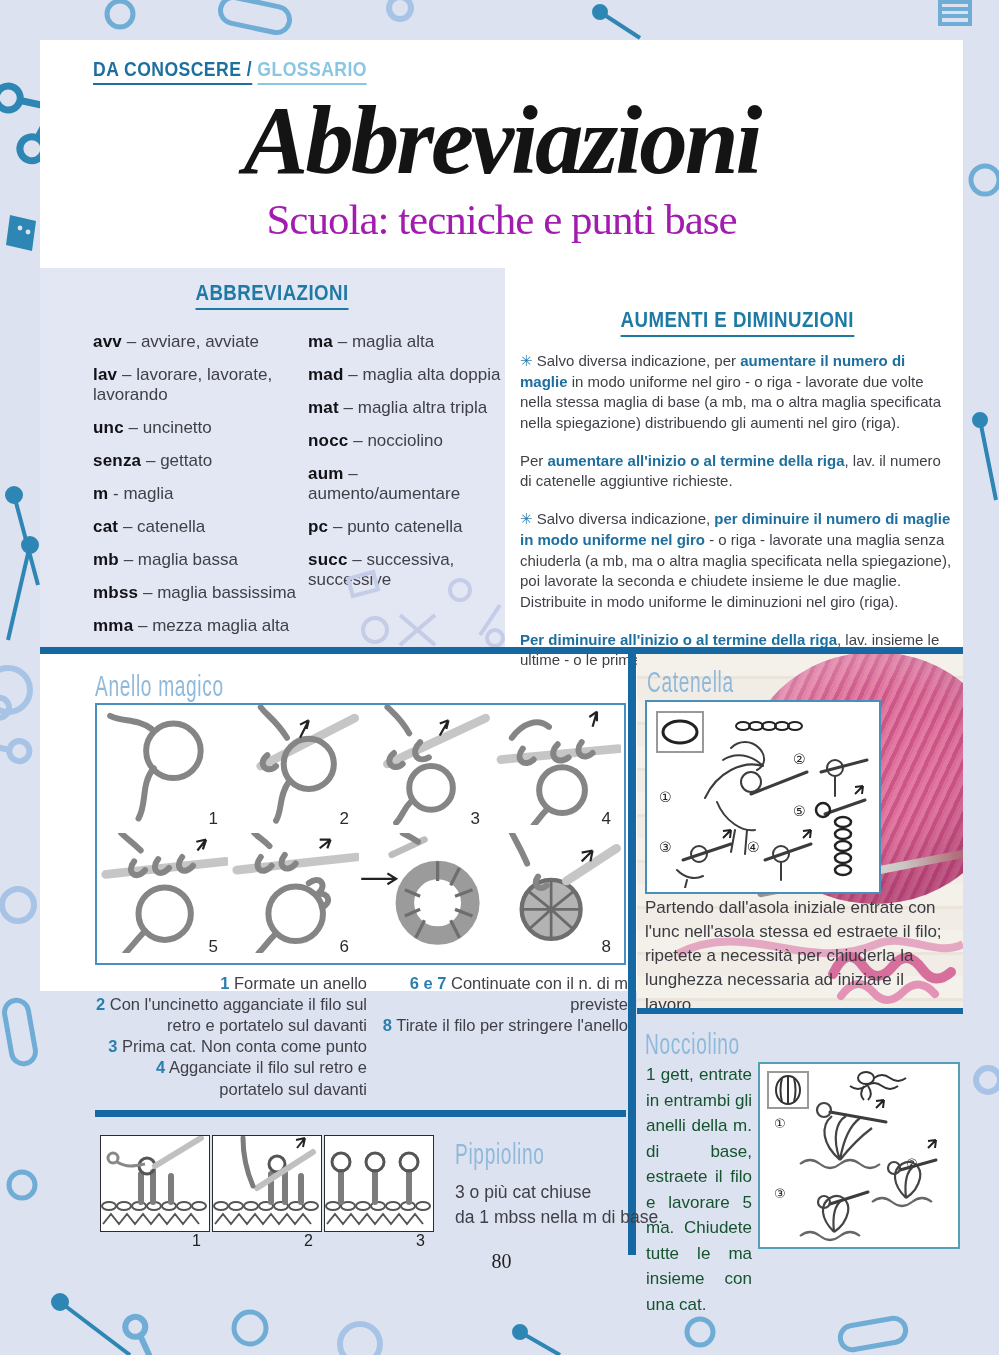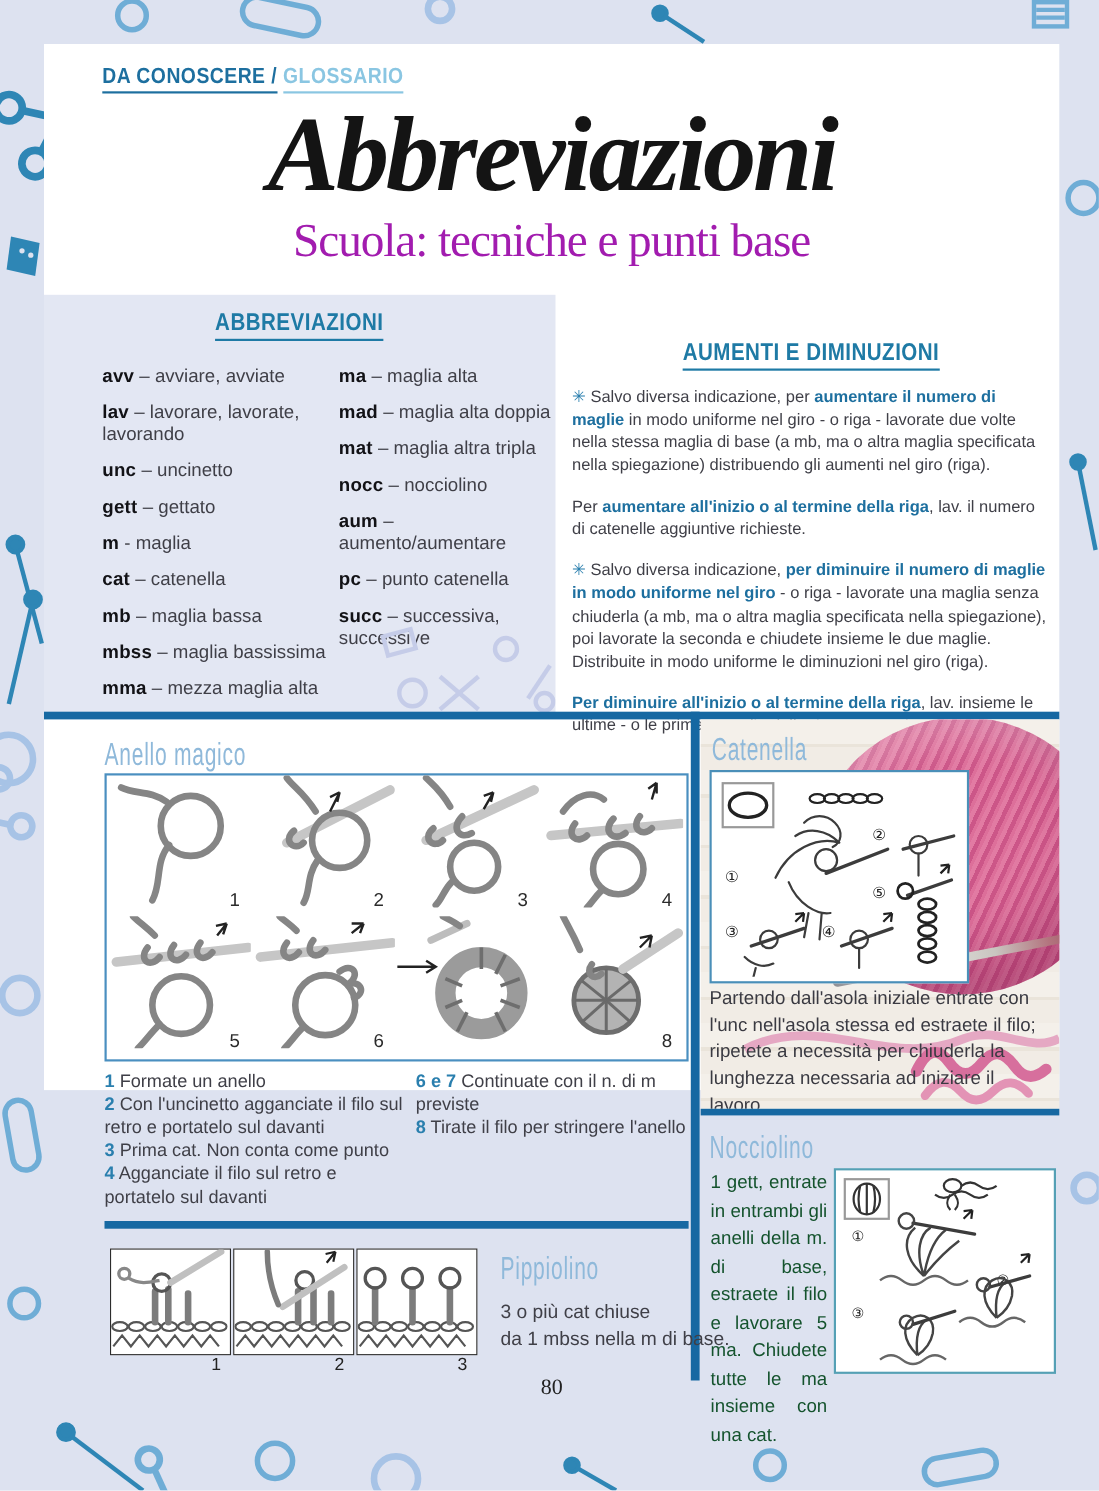--- a/index.html
+++ b/index.html
@@ -34,21 +34,21 @@
   .aum-p .ast{color:#2a7fae;}
   
   .hbar{position:absolute;background:#1668a2;}
   .vbar{position:absolute;background:#1668a2;}
   
   .pale-head{font-size:29px;color:#8fb9da;transform:scaleX(.66);transform-origin:left;white-space:nowrap;letter-spacing:1px;}
   
   .anello-box{position:absolute;left:55px;top:663px;width:527px;height:258px;background:#fff;border:2px solid #4a8fc0;}
   .cell{position:absolute;width:131px;height:128px;}
   .cell .num{position:absolute;right:10px;bottom:4px;font-size:17px;color:#2b2b2b;}
-  .instr-col{position:absolute;top:933px;}
+  .instr-col{position:absolute;top:933px;text-align:right;}
   .instr-col.l{left:55px;width:272px;}
   .instr-col.r{left:338px;width:250px;}
   .instr{margin:0;font-size:16.5px;line-height:1.28;color:#3f3f47;}
   .instr b{color:#2a7fae;}
   
   .pip-box{position:absolute;top:1095px;width:108px;height:95px;border:1px solid #2c2c2c;background:#fff;}
   .pip-num{position:absolute;top:1192px;font-size:16px;color:#222;}
   .pip-text{position:absolute;left:415px;top:1140px;font-size:17.5px;line-height:1.45;color:#3f3f47;}
   
   .photo{position:absolute;left:597px;top:614px;width:326px;height:354px;overflow:hidden;background:repeating-linear-gradient(180deg,#f4f0ea 0 22px,#eae4da 22px 25px,#f1ece5 25px 46px);}
@@ -151,21 +151,21 @@
     <div class="title">Abbreviazioni</div>
     <div class="subtitle">Scuola: tecniche e punti base</div>
 
     <div class="abbr-panel">
       <div class="abbr-head-wrap"><span class="sec-head">ABBREVIAZIONI</span></div>
       <div class="abbr-col c1">
 
       <p class="abbr-item"><b>avv</b> <span>– avviare, avviate</span></p>
           <p class="abbr-item"><b>lav</b> <span>– lavorare, lavorate, lavorando</span></p>
           <p class="abbr-item"><b>unc</b> <span>– uncinetto</span></p>
-          <p class="abbr-item"><b>gett</b> <span>– gettato</span></p>
+          <p class="abbr-item"><b>senza</b> <span>– gettato</span></p>
           <p class="abbr-item"><b>m</b> <span>- maglia</span></p>
           <p class="abbr-item"><b>cat</b> <span>– catenella</span></p>
           <p class="abbr-item"><b>mb</b> <span>– maglia bassa</span></p>
           <p class="abbr-item"><b>mbss</b> <span>– maglia bassissima</span></p>
           <p class="abbr-item"><b>mma</b> <span>– mezza maglia alta</span></p>
         </div>
       <div class="abbr-col c2">
 
       <p class="abbr-item"><b>ma</b> <span>– maglia alta</span></p>
           <p class="abbr-item"><b>mad</b> <span>– maglia alta doppia</span></p>

